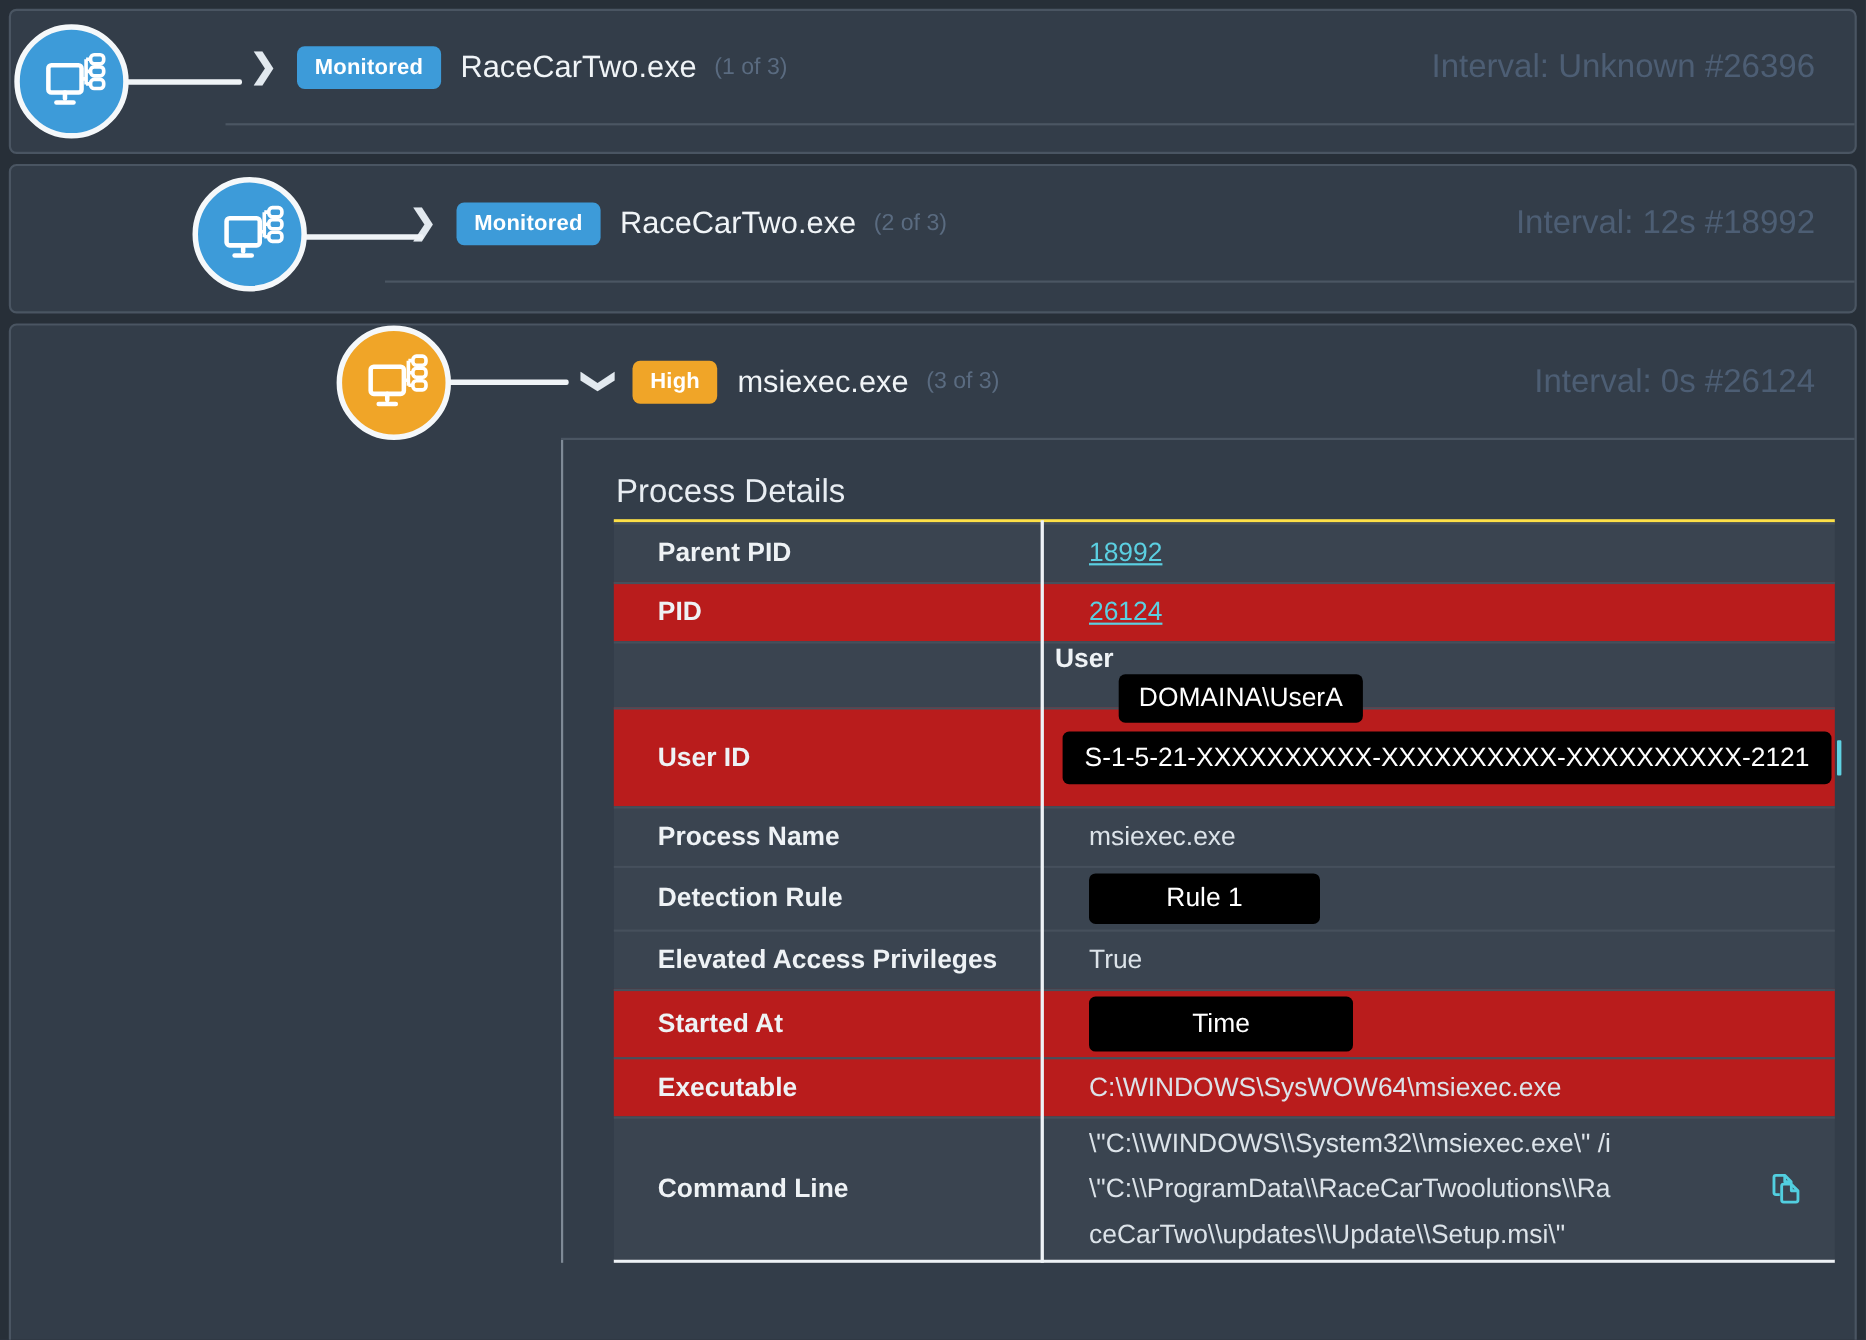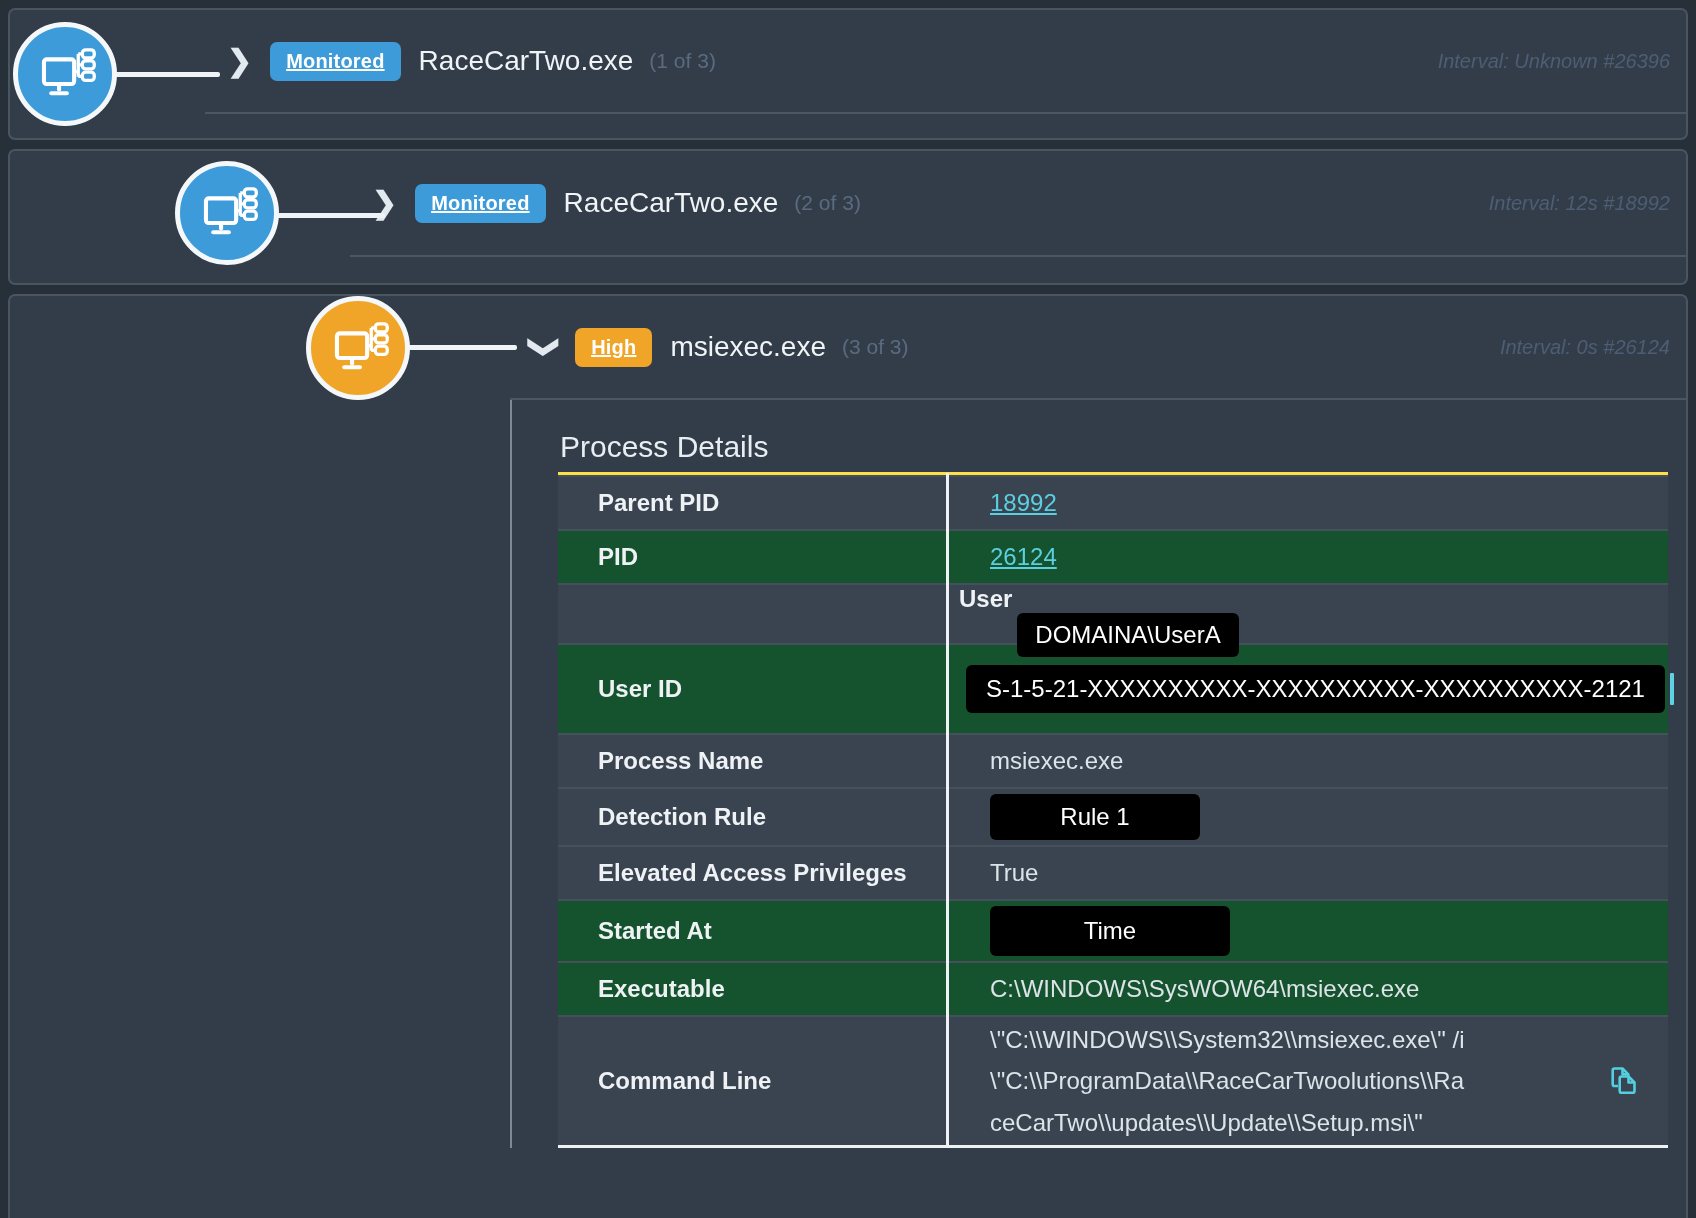--- a/index.html
+++ b/index.html
@@ -44,29 +44,29 @@
   .c1 .node-head{margin-left:195px;height:102px;}
   .c2 .node-head{margin-left:340px;height:104px;}
   .c3 .node-head{margin-left:500px;height:102px;}
   .chevron{
     color:#e2e9ef;font-size:30px;font-weight:bold;margin-left:22px;line-height:1;
     user-select:none;
   }
   .chevron.down{transform:rotate(90deg);}
   .badge{
     border-radius:7px;color:#ffffff;font-size:20px;font-weight:bold;
-    padding:8px 16px;letter-spacing:.2px;text-decoration:underline;
+    padding:8px 16px;letter-spacing:.2px;
   }
   .badge.blue{background:#3d9bd9;}
   .badge.orange{background:#f0a528;}
   .p-name{color:#f0f4f7;font-size:28px;}
   .p-count{color:#5a6b80;font-size:21px;margin-left:-2px;}
   .p-interval{
-    margin-left:auto;padding-right:16px;color:#4d5e74;
-    font-size:20px;font-style:italic;
+    margin-left:auto;padding-right:36px;color:#4d5e74;
+    font-size:30px;
   }
   
   .expansion{
     margin-left:500px;
     border-left:2px solid #7f8a96;
     padding:30px 18px 0 46px;
   }
   .details-title{
     color:#e8edf2;font-size:30px;font-weight:400;margin:0 0 8px 2px;
   }
@@ -75,21 +75,21 @@
     border-top:3px solid #fde047;
     border-bottom:3px solid #eef2f6;
   }
   .vline{
     position:absolute;left:388px;top:-2px;bottom:-3px;width:3px;
     background:#eef2f6;z-index:5;
   }
   .trow{display:flex;align-items:center;border-top:2px solid #46505c;}
   .trow:first-child{border-top:none;}
   .trow.light{background:#3a4450;}
-  .trow.dark{background:#14532d;}
+  .trow.dark{background:#b91c1c;}
   .h52{height:52px;} .h58{height:58px;flex-direction:column;} .h88{height:88px;}
   .h56{height:56px;} .h60{height:60px;} .h128{height:128px;}
   .tlabel{
     width:388px;flex:none;box-sizing:border-box;padding-left:40px;
     color:#eef2f5;font-size:24px;font-weight:bold;
   }
   .tvalue{
     flex:1;display:flex;align-items:center;
     padding-left:44px;padding-right:14px;
     color:#dce3e9;font-size:24px;

